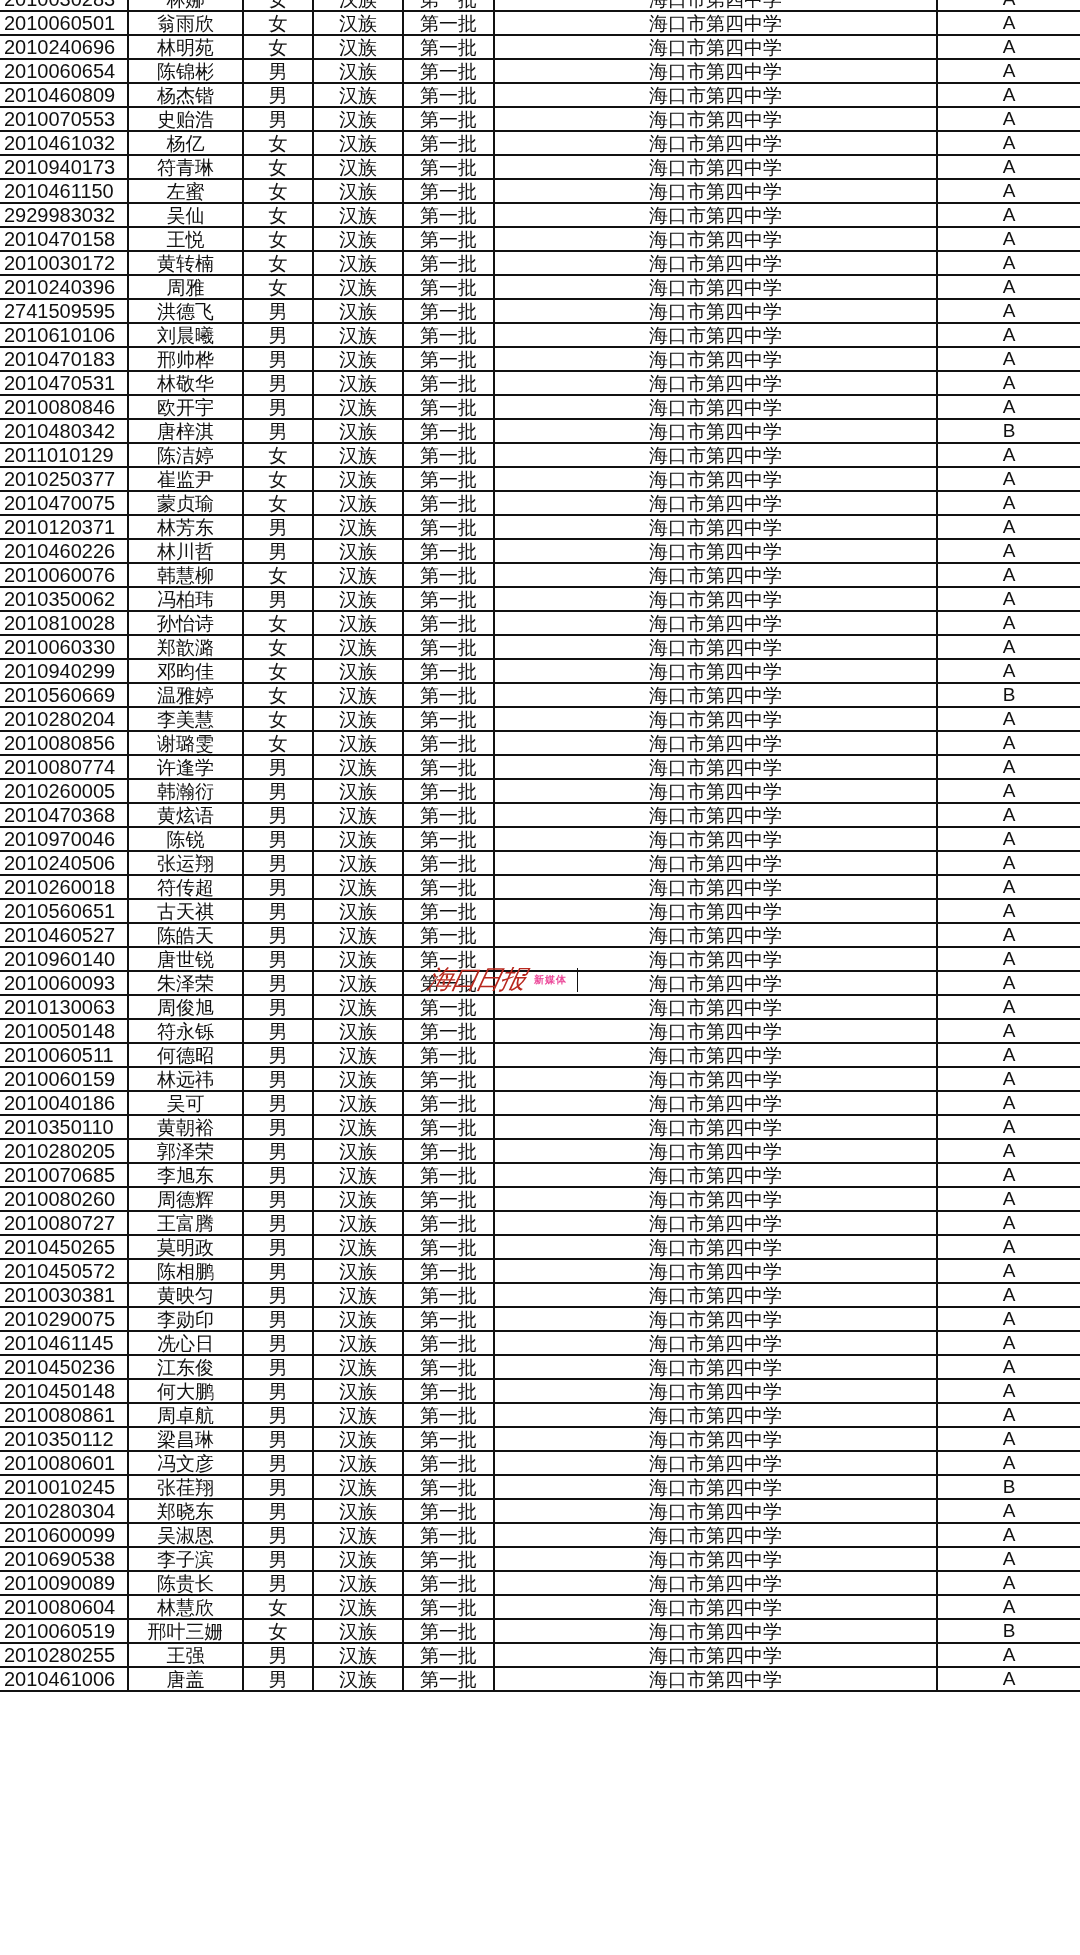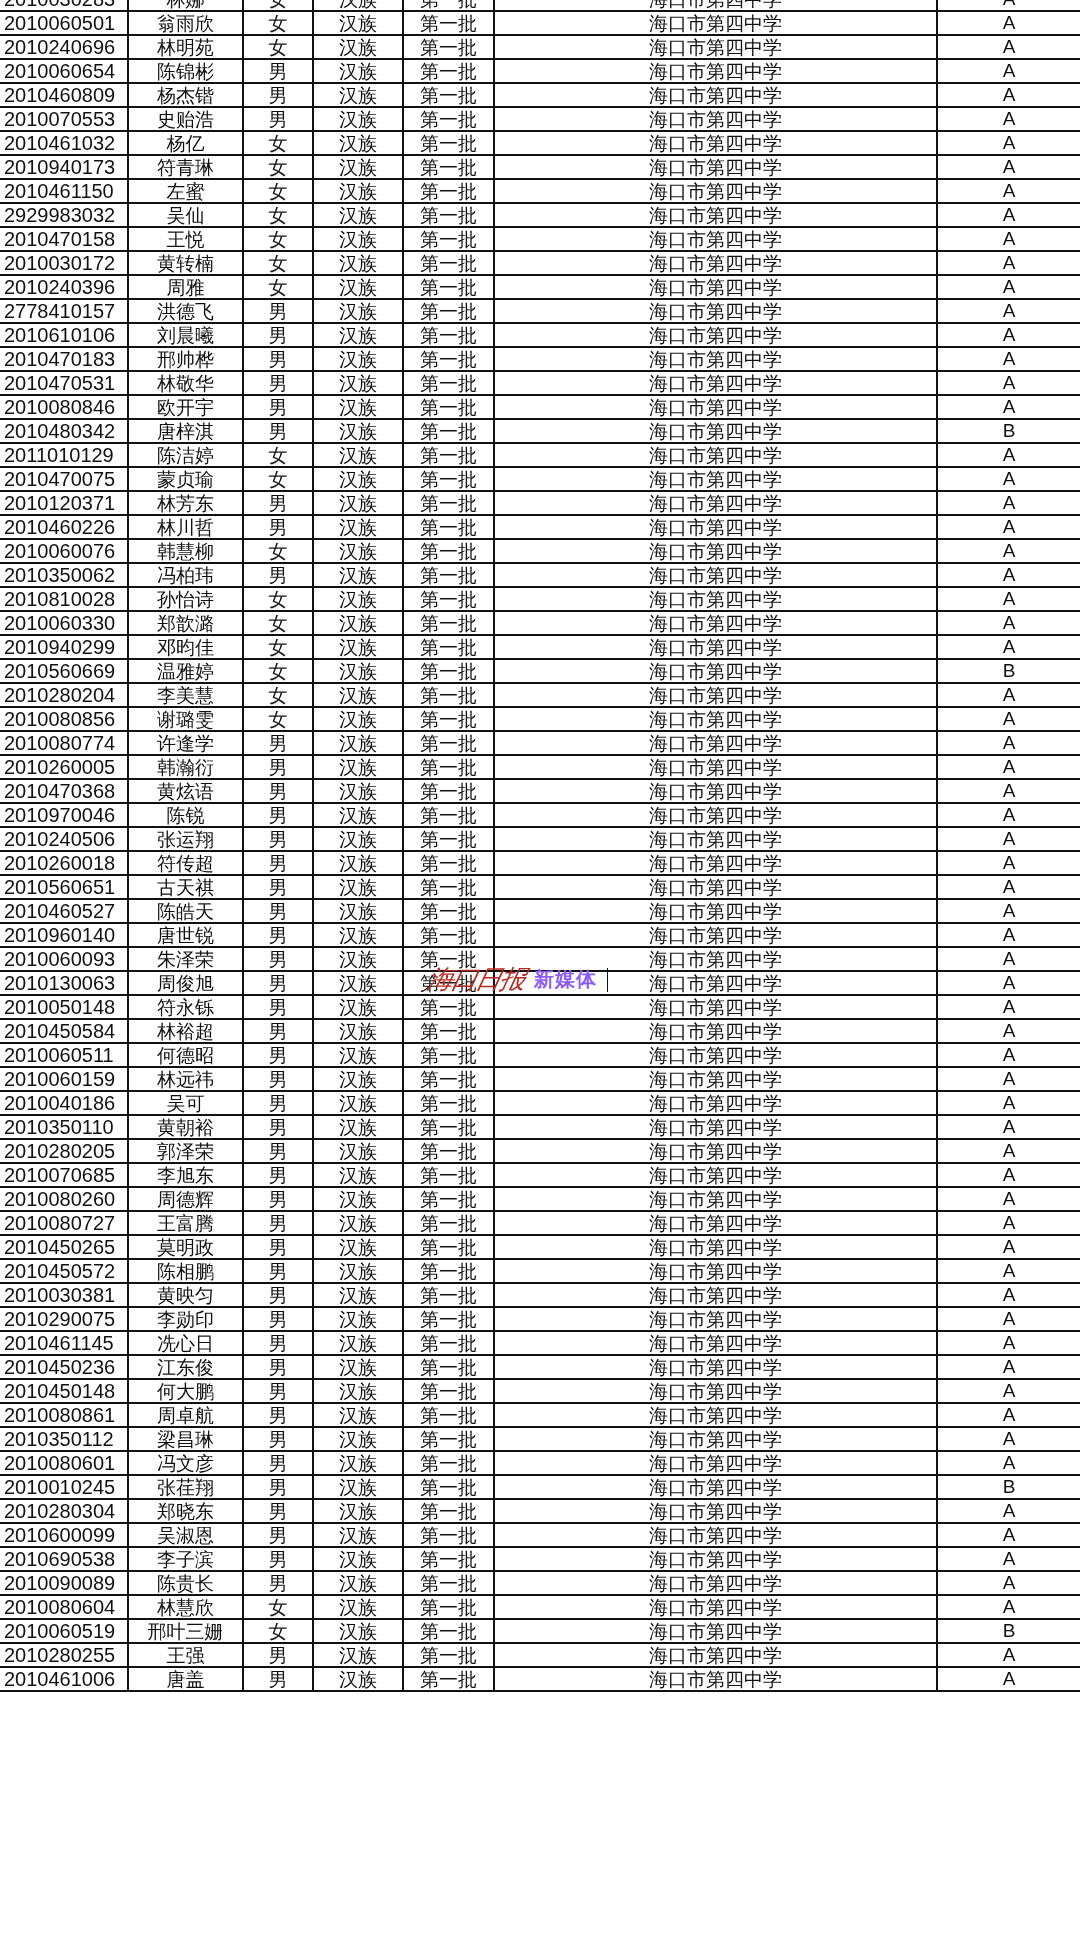--- a/index.html
+++ b/index.html
@@ -11,21 +11,21 @@
   td.grade { border-right:none; font-family:"Liberation Sans", sans-serif; }
   col.c-id { width:128px; }
   col.c-name { width:115px; }
   col.c-sex { width:70px; }
   col.c-eth { width:90px; }
   col.c-batch { width:91px; }
   col.c-school { width:443px; }
   col.c-grade { width:143px; }
   .watermark { position:absolute; left:428px; top:962px; display:flex; align-items:center; gap:10px; pointer-events:none; }
   .wm-logo { font-family:"DejaVu Serif", serif; font-style:italic; font-size:26px; color:#b8281e; letter-spacing:-2px; transform:skewX(-12deg); }
-  .wm-text { font-family:Liberation Serif, serif; font-weight:bold; font-size:20px; color:#8b5cf6; letter-spacing:1px; }
+  .wm-text { font-family:Liberation Serif, serif; font-weight:bold; font-size:10px; color:#ec4899; letter-spacing:1px; }
   .wm-caret { width:1px; height:24px; background:#111; }
 </style>
 </head>
 <body>
 
 <div class="sheet">
   <table>
     <colgroup>
       <col class="c-id">
         <col class="c-name">
@@ -147,21 +147,21 @@
         <tr>
           <td class="id">2010240396</td>
           <td>周雅</td>
           <td>女</td>
           <td>汉族</td>
           <td>第一批</td>
           <td>海口市第四中学</td>
           <td class="grade">A</td>
         </tr>
         <tr>
-          <td class="id">2778410157</td>
+          <td class="id">2741509595</td>
           <td>洪德飞</td>
           <td>男</td>
           <td>汉族</td>
           <td>第一批</td>
           <td>海口市第四中学</td>
           <td class="grade">A</td>
         </tr>
         <tr>
           <td class="id">2010610106</td>
           <td>刘晨曦</td>
@@ -210,20 +210,29 @@
         <tr>
           <td class="id">2011010129</td>
           <td>陈洁婷</td>
           <td>女</td>
           <td>汉族</td>
           <td>第一批</td>
           <td>海口市第四中学</td>
           <td class="grade">A</td>
         </tr>
         <tr>
+          <td class="id">2010250377</td>
+          <td>崔监尹</td>
+          <td>女</td>
+          <td>汉族</td>
+          <td>第一批</td>
+          <td>海口市第四中学</td>
+          <td class="grade">A</td>
+        </tr>
+        <tr>
           <td class="id">2010470075</td>
           <td>蒙贞瑜</td>
           <td>女</td>
           <td>汉族</td>
           <td>第一批</td>
           <td>海口市第四中学</td>
           <td class="grade">A</td>
         </tr>
         <tr>
           <td class="id">2010120371</td>
@@ -410,29 +419,20 @@
           <td>周俊旭</td>
           <td>男</td>
           <td>汉族</td>
           <td>第一批</td>
           <td>海口市第四中学</td>
           <td class="grade">A</td>
         </tr>
         <tr>
           <td class="id">2010050148</td>
           <td>符永铄</td>
-          <td>男</td>
-          <td>汉族</td>
-          <td>第一批</td>
-          <td>海口市第四中学</td>
-          <td class="grade">A</td>
-        </tr>
-        <tr>
-          <td class="id">2010450584</td>
-          <td>林裕超</td>
           <td>男</td>
           <td>汉族</td>
           <td>第一批</td>
           <td>海口市第四中学</td>
           <td class="grade">A</td>
         </tr>
         <tr>
           <td class="id">2010060511</td>
           <td>何德昭</td>
           <td>男</td>

